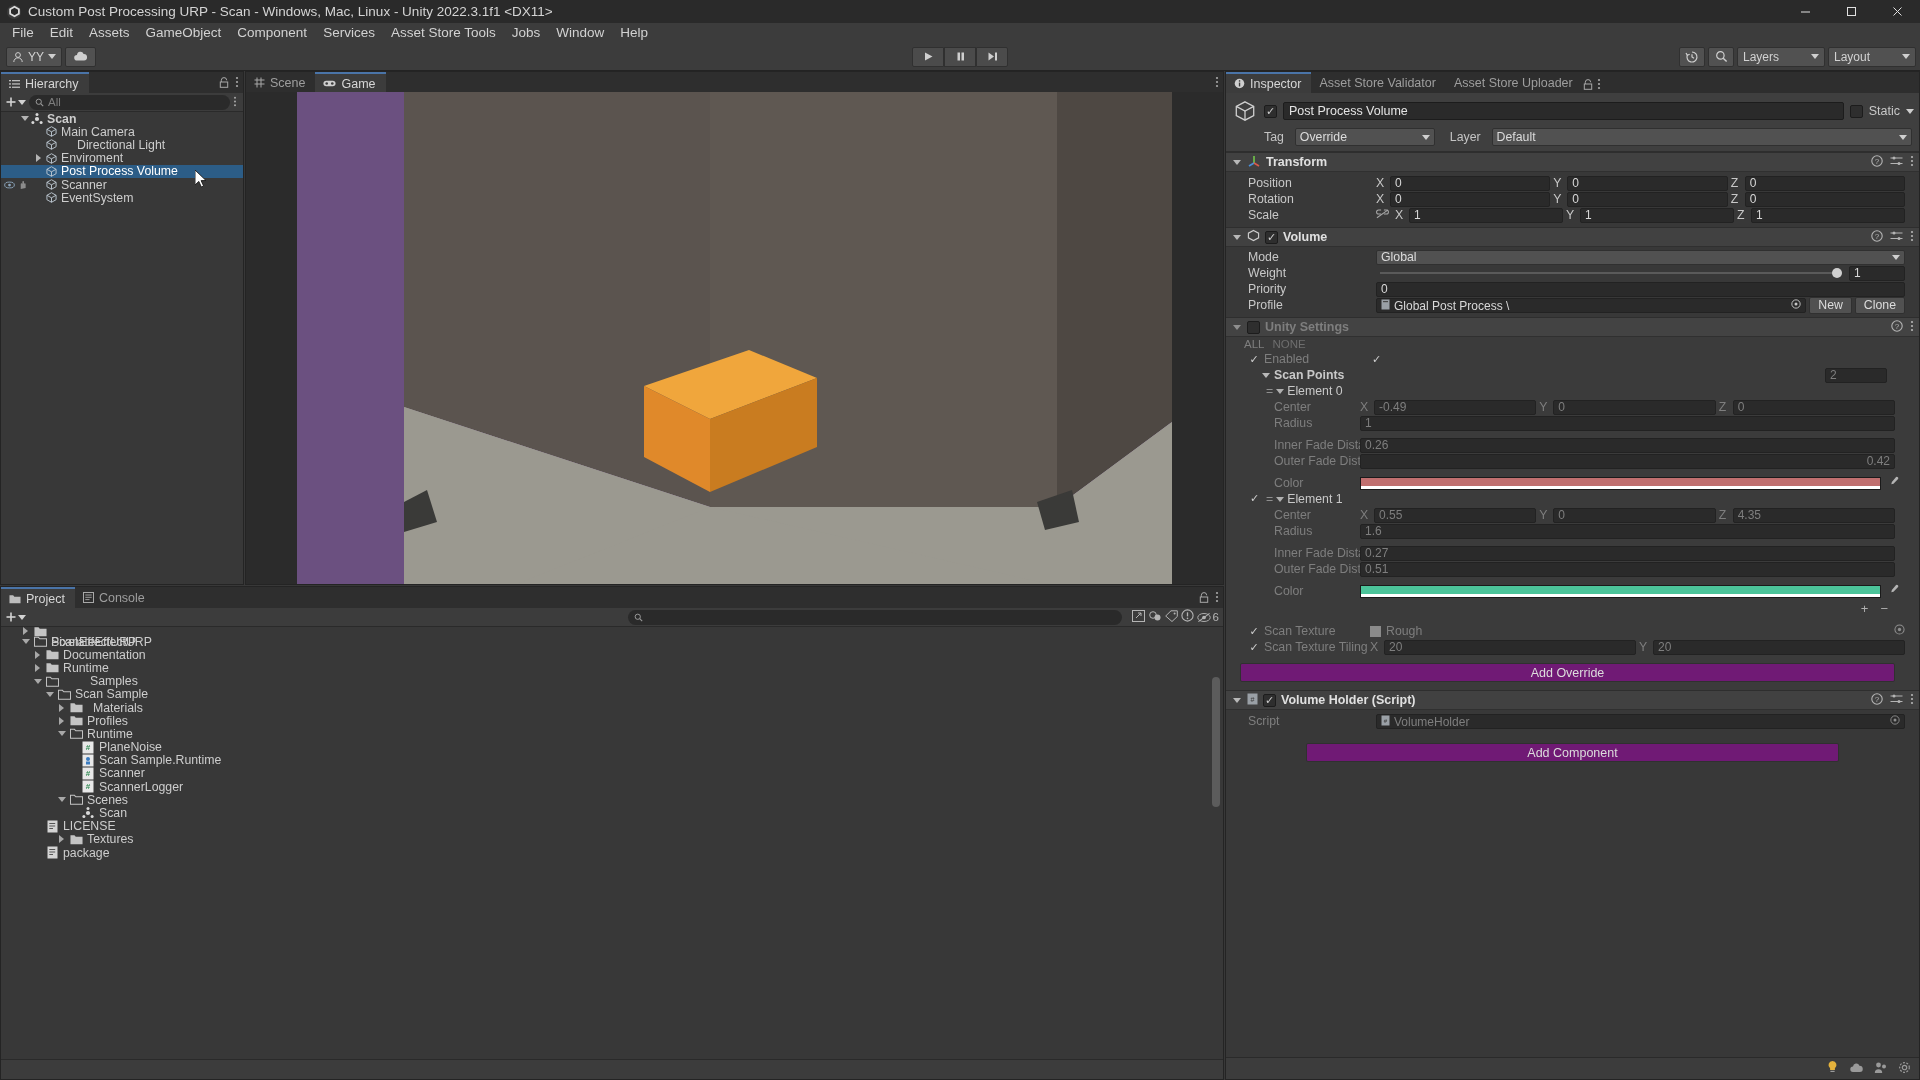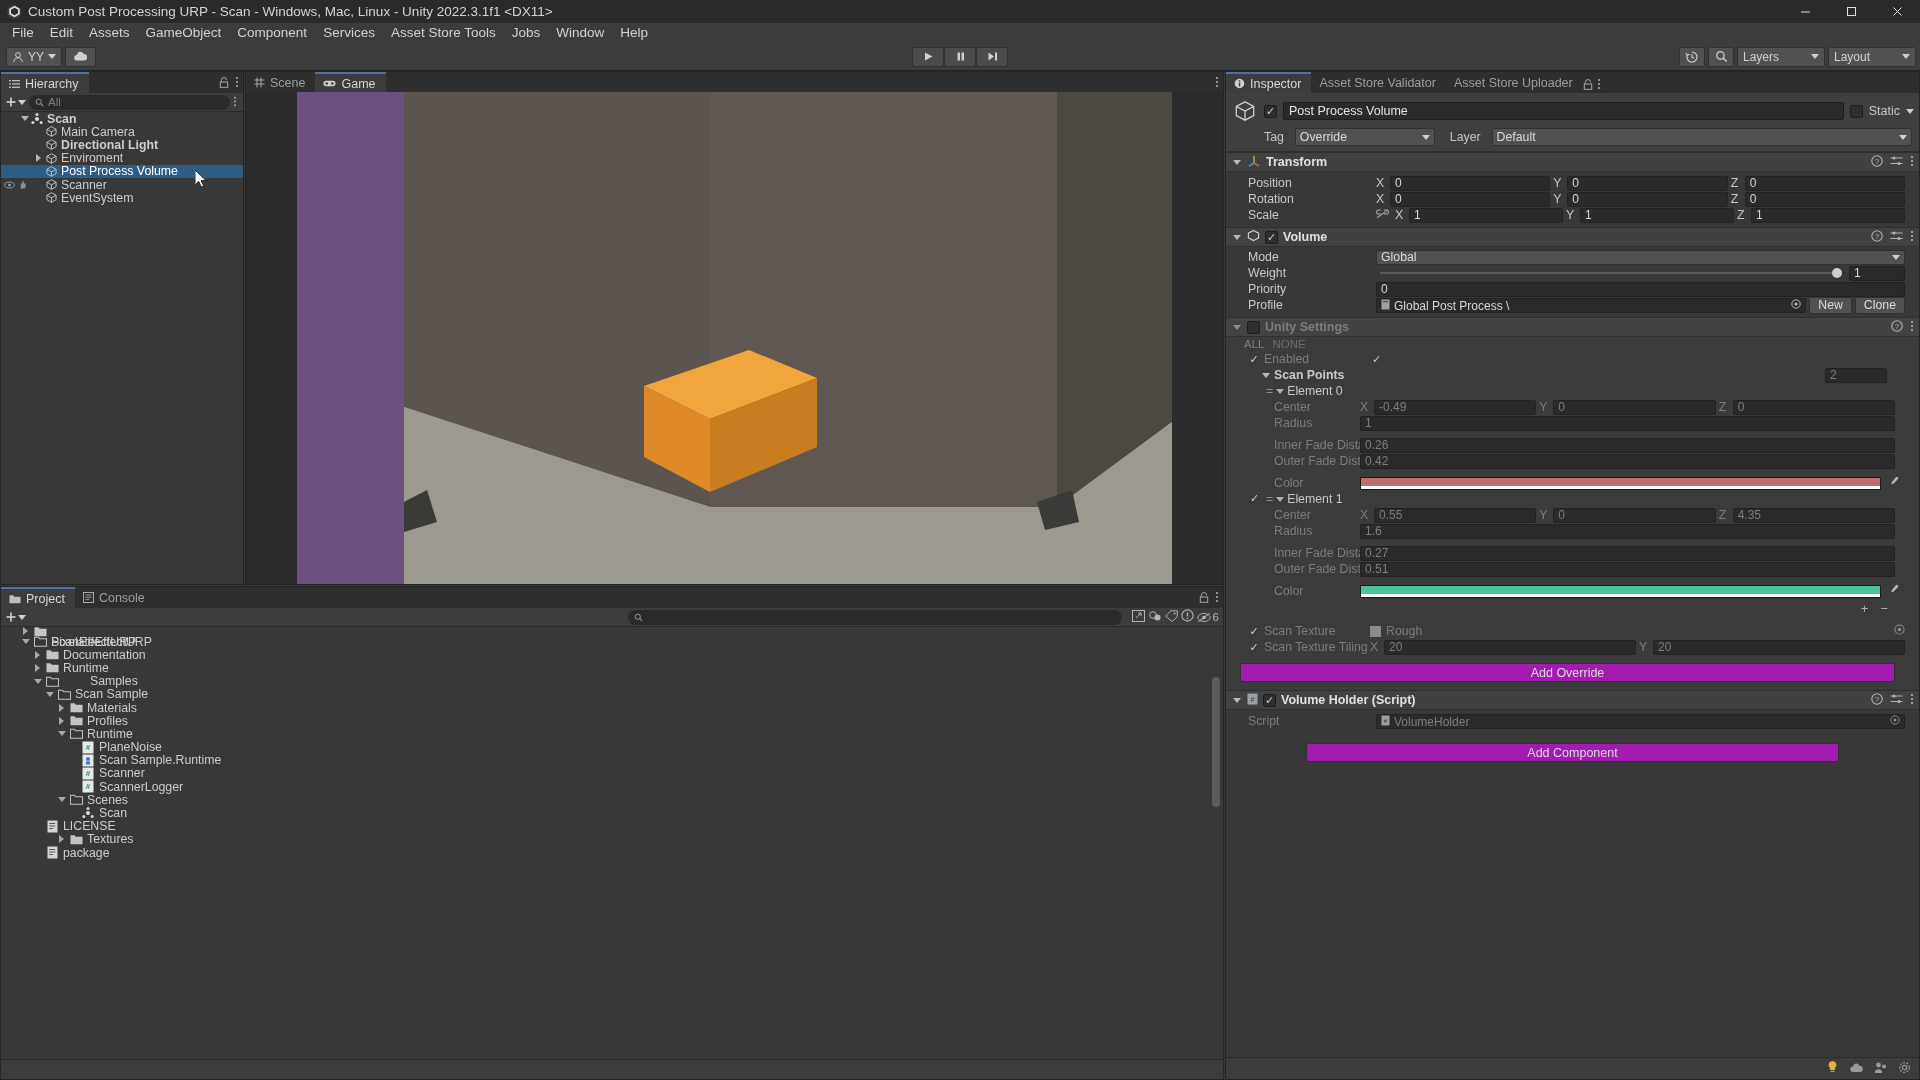--- a/index.html
+++ b/index.html
@@ -117,21 +117,21 @@
   .flabel { width:128px; flex:none; white-space:nowrap; overflow:hidden; }
   .fv { flex:1; display:flex; align-items:center; gap:3px; }
   .num { height:15px; background:#2a2a2a; border:1px solid #222; border-radius:2px;
          display:flex; align-items:center; padding:0 4px; font-size:12px; color:#d8d8d8; min-width:0; }
   .axis { font-size:12.3px; color:#c8c8c8; width:11px; flex:none; }
   .slider-track { flex:1; height:2px; background:#5a5a5a; position:relative; margin:0 4px; }
   .slider-knob { position:absolute; width:10px; height:10px; border-radius:50%; background:#cfcfcf; top:-4px; }
   .btn { height:17px; background:#515151; border:1px solid #303030; border-radius:2px;
          display:flex; align-items:center; justify-content:center; padding:0 8px;
          font-size:12.3px; color:#dcdcdc; }
-  .wide-btn { height:19px; background:#a21caf; border:1px solid #303030; border-radius:2px;
+  .wide-btn { height:19px; background:#701a75; border:1px solid #303030; border-radius:2px;
               display:flex; align-items:center; justify-content:center; font-size:12.5px; color:#dcdcdc; }
   .objfield { height:15px; background:#2a2a2a; border:1px solid #222; border-radius:2px;
               display:flex; align-items:flex-start; gap:4px; padding:0 4px; font-size:12px; color:#d8d8d8; flex:1; }
   .colorfield { height:13px; border:1px solid #1a1a1a; flex:1; display:flex; flex-direction:column; }
   .colorfield .cmain { flex:1; }
   .colorfield .calpha { height:3px; background:#fff; }
   .dim { color:#7e7e7e; }
   .insp-status { position:absolute; left:0; right:0; bottom:0; height:22px; background:#3c3c3c;
                  border-top:1px solid #2a2a2a; display:flex; align-items:center;
                  justify-content:flex-end; gap:10px; padding:0 8px; }
@@ -336,21 +336,21 @@
         <div class="hrow">
           <span style="width:32px; display:inline-block; flex:none;"></span>
           <span class="tri"></span>
           <span class="gico">
             <svg width="11" height="11" viewBox="0 0 12 12">
               <polygon points="6,0.8 11,3.6 11,8.4 6,11.2 1,8.4 1,3.6" fill="none" stroke="#bfcbd4" stroke-width="1"></polygon>
               <polyline points="1,3.6 6,6.3 11,3.6" fill="none" stroke="#bfcbd4" stroke-width="1"></polyline>
               <line x1="6" y1="6.3" x2="6" y2="11.2" stroke="#bfcbd4" stroke-width="1"></line>
             </svg>
           </span>
-          <span style="padding-left:3px; font-weight:bold;">Directional Light</span>
+          <span style="padding-left:3px; font-weight:normal;margin-left:16px;">Directional Light</span>
         </div>
         <div class="hrow">
           <span style="width:32px; display:inline-block; flex:none;"></span>
           <span class="tri">
             <svg width="5" height="8" viewBox="0 0 5 8">
               <polygon points="0,0 5,4 0,8" fill="#b4b4b4"></polygon>
             </svg>
           </span>
           <span class="gico">
             <svg width="11" height="11" viewBox="0 0 12 12">
@@ -705,21 +705,21 @@
             <span class="tri">
               <svg width="5" height="8" viewBox="0 0 5 8">
                 <polygon points="0,0 5,4 0,8" fill="#a8a8a8"></polygon>
               </svg>
             </span>
             <span class="fico">
               <svg width="13" height="11" viewBox="0 0 14 11">
                 <path d="M0.5 10.5 V1 h4.3 l1.4 1.6 h7.3 v7.9 z" fill="#c4c4c4"></path>
               </svg>
             </span>
-            <span style="padding-left:3px;">Materials</span>
+            <span style="padding-left:9px;">Materials</span>
           </div>
           <div class="prow">
             <span style="width:54px; display:inline-block; flex:none;"></span>
             <span class="tri">
               <svg width="5" height="8" viewBox="0 0 5 8">
                 <polygon points="0,0 5,4 0,8" fill="#a8a8a8"></polygon>
               </svg>
             </span>
             <span class="fico">
               <svg width="13" height="11" viewBox="0 0 14 11">
@@ -1187,21 +1187,21 @@
                 <span class="flabel dim" style="width:86px;">Inner Fade Dista</span>
                 <span class="fv">
                   <span class="num" style="flex:1; margin-right:18px;">
                     <span class="dim">0.26</span>
                   </span>
                 </span>
               </div>
               <div class="frow" style="padding-left:48px;">
                 <span class="flabel dim" style="width:86px;">Outer Fade Dista</span>
                 <span class="fv">
-                  <span class="num" style="flex:1; margin-right:18px;">
+                  <span class="num" style="flex:1; margin-right:18px;justify-content:flex-end;">
                     <span class="dim">0.42</span>
                   </span>
                 </span>
               </div>
               <div style="height:6px;"></div>
               <div class="frow" style="padding-left:48px;">
                 <span class="flabel dim" style="width:86px;">Color</span>
                 <span class="fv">
                   <span class="colorfield" style="margin-right:4px;">
                     <span class="cmain" style="background:#c06f6f;"></span>

